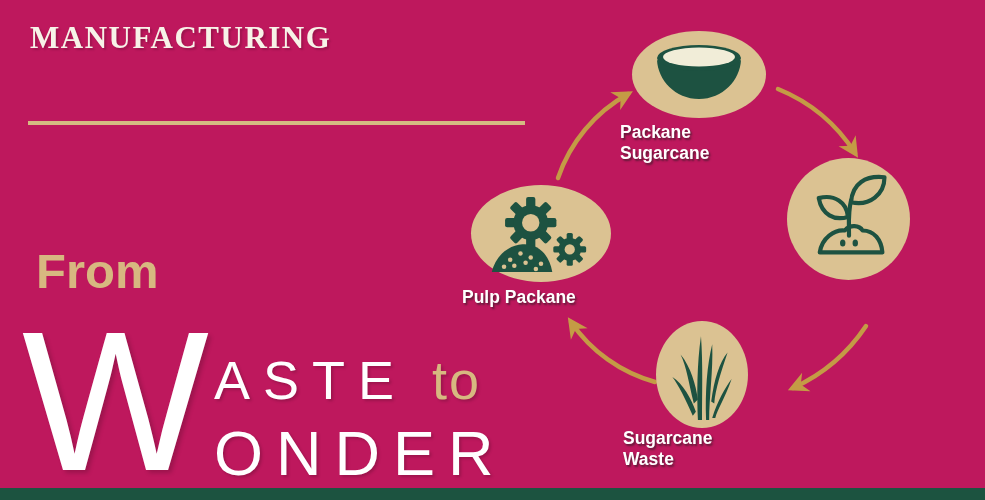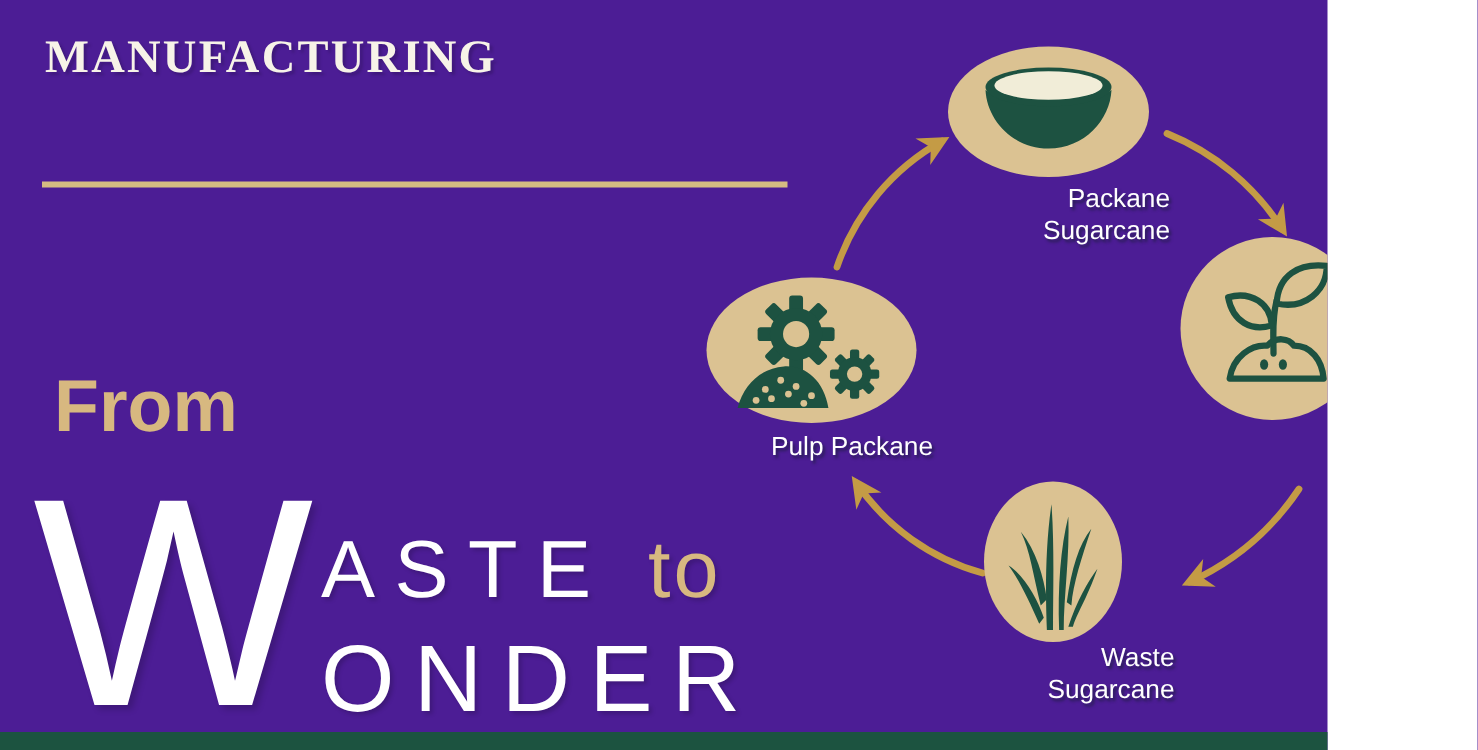--- a/index.html
+++ b/index.html
@@ -1,19 +1,19 @@
 <!DOCTYPE html>
 <html><head>
 <meta charset="utf-8">
 <style>
   html,body{margin:0;padding:0;}
   body{font-family:"Liberation Sans",sans-serif;}
   .canvas{
-    position:relative;width:885px;height:500px;overflow:hidden;
-    background:#4c1d95;
+    position:relative;width:985px;height:500px;overflow:hidden;
+    background:#be185d;
   }
   
   .title{
     position:absolute;left:30px;top:18px;
     font-family:"Liberation Serif",serif;font-weight:700;
     font-size:31px;line-height:40px;letter-spacing:1.5px;
     color:#F7F3E8;
     text-shadow:2px 2px 2px rgba(0,0,0,0.18);
   }
   .rule{position:absolute;left:28px;top:121px;width:497px;height:4px;background:#D5BB82;}
@@ -44,22 +44,22 @@
   .arrows{position:absolute;left:0;top:0;}
   .node{
     position:absolute;background:#DBC292;border-radius:50%;
     display:flex;align-items:center;justify-content:center;
   }
   .node-tableware{left:632px;top:31px;width:134px;height:87px;}
   .node-composting{left:787px;top:158px;width:123px;height:122px;}
   .node-sugarcane{left:656px;top:321px;width:92px;height:107px;}
   .node-pulp{left:471px;top:185px;width:140px;height:97px;}
   .node-label{
-    position:absolute;width:160px;text-align:right;
-    color:#FFFFFF;font-size:17.5px;font-weight:400;line-height:21px;
+    position:absolute;width:160px;text-align:left;
+    color:#FFFFFF;font-size:17.5px;font-weight:700;line-height:21px;
     text-shadow:1.5px 2px 2px rgba(5,30,20,0.5);
   }
   .label-tableware{left:620px;top:122px;}
   .label-composting{left:773px;top:285px;}
   .label-sugarcane{left:623px;top:428px;}
   .label-pulp{left:462px;top:287px;}
 
   .bottom-strip{position:absolute;left:0;top:488px;width:985px;height:12px;background:#1C5340;}
 </style>
 </head>
@@ -120,22 +120,22 @@
         <path d="M27,90 C26,65 26,35 30,8 C32,35 31,65 31,90 Z"></path>
         <path d="M35,90 C34,62 36,36 41,16 C42,42 38,68 38,90 Z"></path>
         <path d="M22,86 C15,70 8,56 2,48 C12,54 21,70 25,82 Z"></path>
         <path d="M41,88 C46,72 54,58 60,50 C53,70 46,80 44,88 Z"></path>
         <path d="M23,74 C18,54 16,38 10,26 C20,38 25,56 27,70 Z"></path>
         <path d="M40,72 C43,50 48,34 56,24 C50,42 44,60 43,74 Z"></path>
       </g>
     </svg>
   </div>
   <div class="node-label label-sugarcane">
+    <div>Sugarcane</div>
     <div>Waste</div>
-    <div>Sugarcane</div>
   </div>
 
   <div class="node node-pulp">
     <svg width="108" height="78" viewBox="0 0 104 76">
       <g transform="translate(42,27)" fill="#1D5241">
         <g>
           <rect x="-4.5" y="-25" width="9" height="11" rx="2"></rect>
           <rect x="-4.5" y="-25" width="9" height="11" rx="2" transform="rotate(45)"></rect>
           <rect x="-4.5" y="-25" width="9" height="11" rx="2" transform="rotate(90)"></rect>
           <rect x="-4.5" y="-25" width="9" height="11" rx="2" transform="rotate(135)"></rect>

